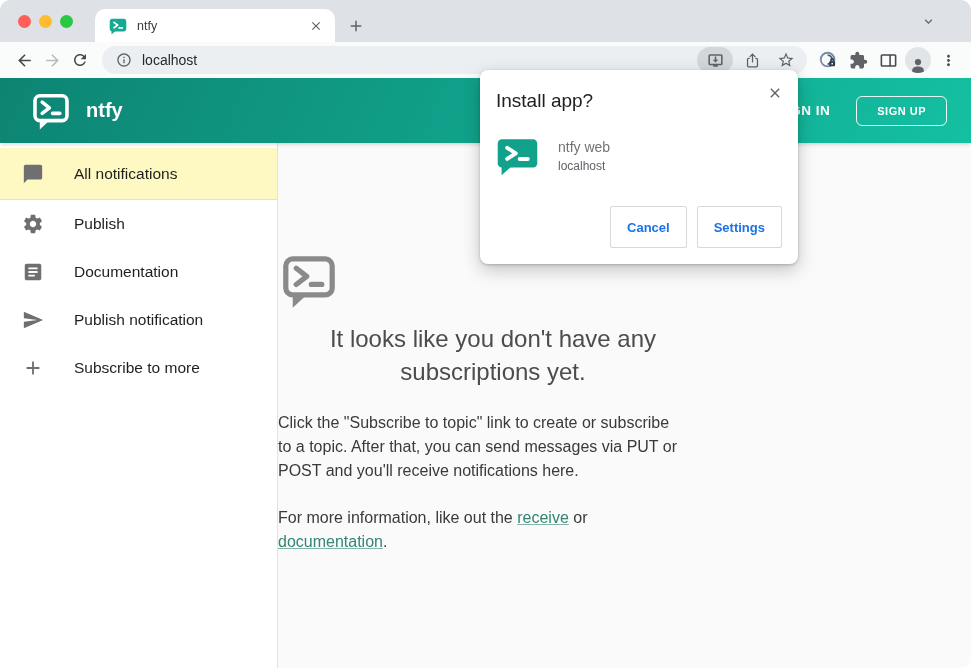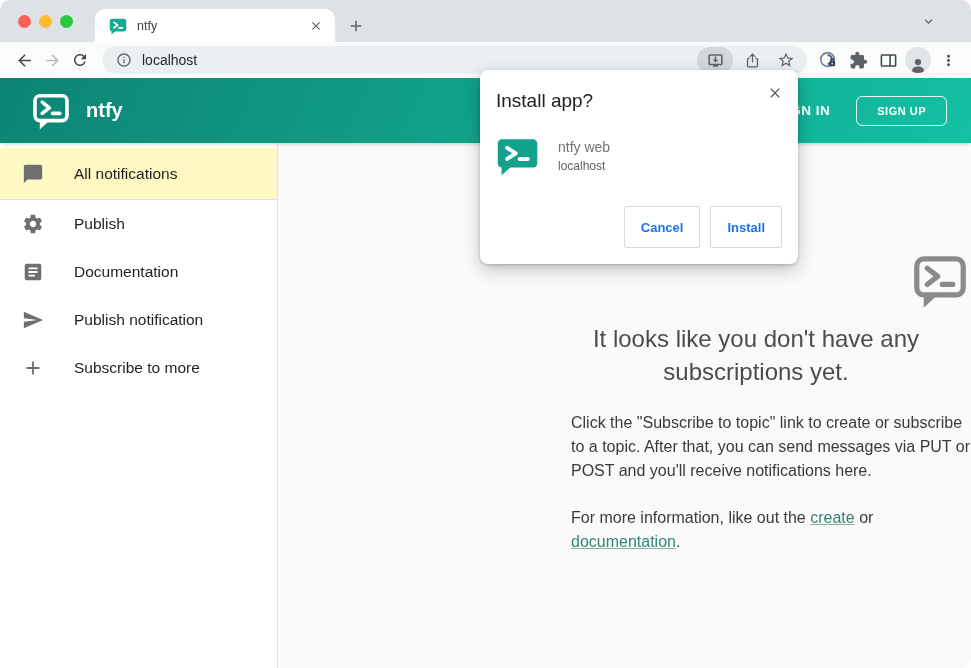--- a/index.html
+++ b/index.html
@@ -158,21 +158,21 @@
     background: #fef9c3;
     border-bottom: 1px solid #e0e0e0;
     height: 52px;
   }
   .side-icon { width: 22px; height: 22px; color: #6f6f6f; flex: 0 0 auto; }
   .side-label {
     margin-left: 30px; font-size: 15.5px; color: #1f1f1f;
   }
   .main {
     flex: 1; background: #fafafa;
-    display: flex; flex-direction: column; align-items: flex-end;
+    display: flex; flex-direction: column; align-items: flex-start;
     padding-top: 109px;
   }
   .empty-logo { width: 62px; height: 58px; color: #8a8a8a; }
   .empty-heading {
     margin-top: 12px; max-width: 430px;
     text-align: center;
     font-size: 24px; line-height: 33px; font-weight: 400;
     color: #4c4c4c;
   }
   .empty-text-col { width: 400px; margin-top: 0; }
@@ -397,21 +397,21 @@
         <rect x="10" y="12" width="80" height="62" rx="12" fill="none" stroke="currentColor" stroke-width="9"></rect>
         <polygon points="22,72 22,96 48,72" fill="currentColor"></polygon>
         <path d="M28 28 L46 42 L28 56" fill="none" stroke="currentColor" stroke-width="9" stroke-linecap="round" stroke-linejoin="round"></path>
         <line x1="54" y1="56" x2="72" y2="56" stroke="currentColor" stroke-width="9" stroke-linecap="round"></line>
       </svg>
 
       <div class="empty-heading">It looks like you don't have any subscriptions yet.</div>
 
       <div class="empty-text-col">
         <p class="empty-paragraph">Click the "Subscribe to topic" link to create or subscribe to a topic. After that, you can send messages via PUT or POST and you'll receive notifications here.</p>
-        <p class="empty-paragraph"><span>For more information, like out the </span><a class="inline-link">create</a><span> or </span><a class="inline-link">documentation</a><span>.</span></p>
+        <p class="empty-paragraph"><span>For more information, like out the </span><a class="inline-link">receive</a><span> or </span><a class="inline-link">documentation</a><span>.</span></p>
       </div>
     </div>
   </div>
 
   <div class="install-dialog">
     <div class="dialog-title">Install app?</div>
     <span class="dialog-close">
       <svg width="16" height="16" viewBox="0 0 24 24">
           <path fill="currentColor" d="M19 6.41 17.59 5 12 10.59 6.41 5 5 6.41 10.59 12 5 17.59 6.41 19 12 13.41 17.59 19 19 17.59 13.41 12z"></path>
         </svg>
@@ -423,17 +423,17 @@
         <path d="M26 32 L46 45 L26 58" fill="none" stroke="#fff" stroke-width="9" stroke-linecap="round" stroke-linejoin="round"></path>
         <line x1="55" y1="58" x2="74" y2="58" stroke="#fff" stroke-width="9" stroke-linecap="round"></line>
       </svg>
       <div class="dialog-app-meta">
         <div class="dialog-app-name">ntfy web</div>
         <div class="dialog-app-origin">localhost</div>
       </div>
     </div>
     <div class="dialog-actions">
       <button class="dialog-btn">Cancel</button>
-      <button class="dialog-btn">Install</button>
+      <button class="dialog-btn">Settings</button>
     </div>
   </div>
 
 </div>
 
 </body></html>

